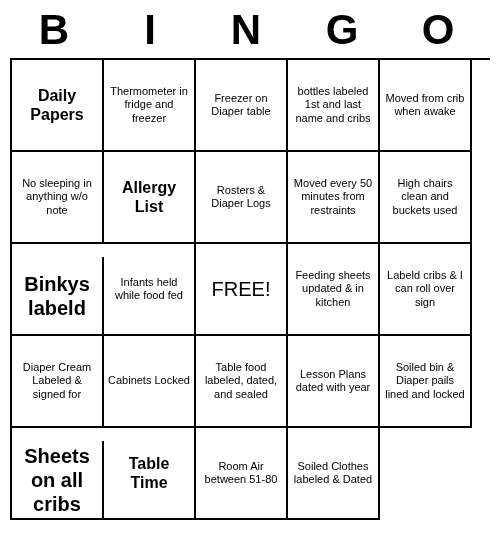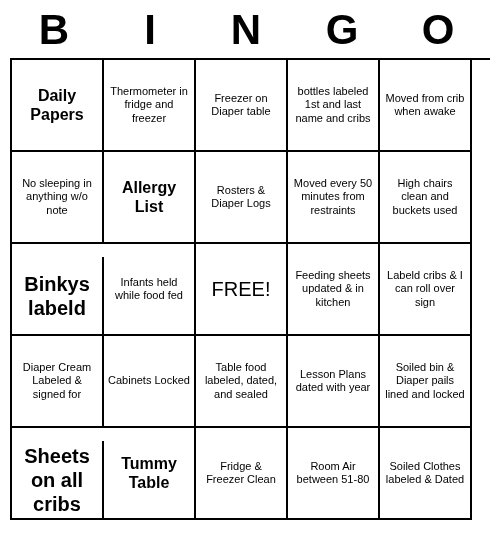--- a/index.html
+++ b/index.html
@@ -85,17 +85,16 @@
     <div class="bingo-cell normal">Infants held while food fed</div>
     <div class="bingo-cell free">FREE!</div>
     <div class="bingo-cell normal">Feeding sheets updated &amp; in kitchen</div>
     <div class="bingo-cell normal">Labeld cribs &amp; I can roll over sign</div>
     <div class="bingo-cell normal">Diaper Cream Labeled &amp; signed for</div>
     <div class="bingo-cell normal">Cabinets Locked</div>
     <div class="bingo-cell normal">Table food labeled, dated, and sealed</div>
     <div class="bingo-cell normal">Lesson Plans dated with year</div>
     <div class="bingo-cell normal">Soiled bin &amp; Diaper pails lined and locked</div>
     <div class="bingo-cell xl-text">Sheets on all cribs</div>
-    <div class="bingo-cell large-text">Tummy Table</div>
-    <div class="bingo-cell normal">Fridge &amp; Freezer Clean</div>
+    <div class="bingo-cell large-text">Table Time</div>
     <div class="bingo-cell normal">Room Air between 51-80</div>
     <div class="bingo-cell normal">Soiled Clothes labeled &amp; Dated</div>
   </div>
 
 </body></html>

